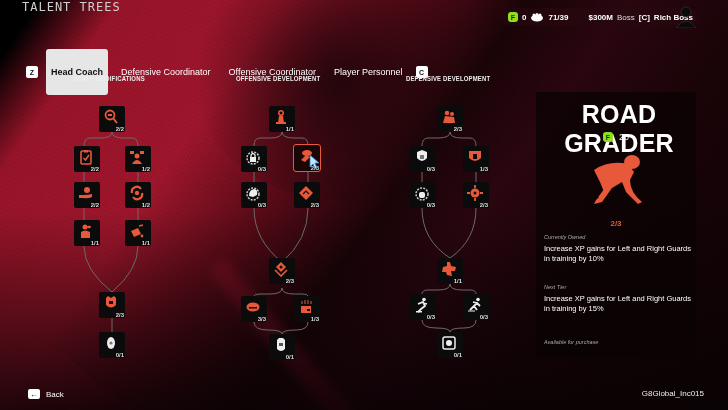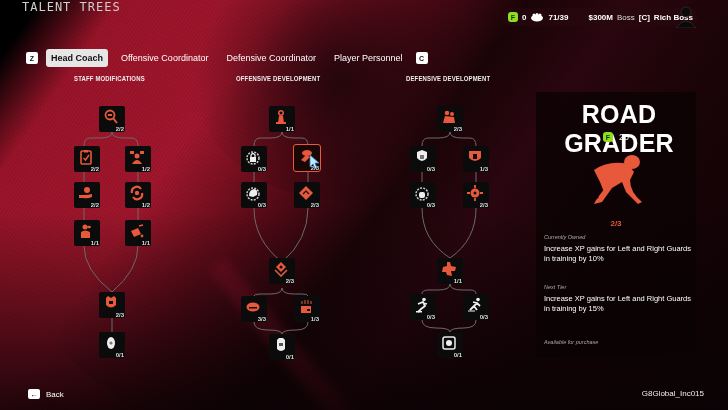--- a/index.html
+++ b/index.html
@@ -63,21 +63,21 @@
   }
 
   .tabs {
     position: absolute; left: 26px; top: 49px; display: flex; align-items: center; gap: 8px;
     font-size: 9px;
   }
   .key {
     width: 12px; height: 12px; background: #fff; color: #111; border-radius: 2px;
     font-size: 7px; font-weight: bold; display: inline-flex; align-items: center; justify-content: center;
   }
-  .tab { color: #fff; padding: 4px 5px; }
+  .tab { color: #fff; padding: 18px 5px; }
   .tab.active {
     background: #e6e6e6; color: #111; font-weight: bold; border-radius: 3px;
   }
 
   .section-title {
     position: absolute; top: 75px; font-size: 7px; font-weight: bold;
     letter-spacing: 0.2px; color: #eee; transform: scaleX(0.85); transform-origin: left;
   }
 
   .node {
@@ -150,22 +150,22 @@
   <span>Rich Boss</span>
 </div>
 <svg class="avatar" viewBox="0 0 22 24">
   <circle cx="11" cy="8" r="5" fill="#0a0a0a" stroke="#444" stroke-width="0.5"></circle>
   <path d="M1 24 Q11 10 21 24 Z" fill="#0a0a0a" stroke="#444" stroke-width="0.5"></path>
 </svg>
 
 <div class="tabs">
   <span class="key">Z</span>
   <span class="tab active">Head Coach</span>
+  <span class="tab">Defensive Coordinator</span>
   <span class="tab">Offensive Coordinator</span>
-  <span class="tab">Defensive Coordinator</span>
   <span class="tab">Player Personnel</span>
   <span class="key">C</span>
 </div>
 
 <div class="section-title" style="left:74px">STAFF MODIFICATIONS</div>
 <div class="section-title" style="left:236px">OFFENSIVE DEVELOPMENT</div>
 <div class="section-title" style="left:406px">DEFENSIVE DEVELOPMENT</div>
 
 <svg class="lines" width="728" height="410">
   <g fill="none" stroke="#6a6a6a" stroke-width="1">

